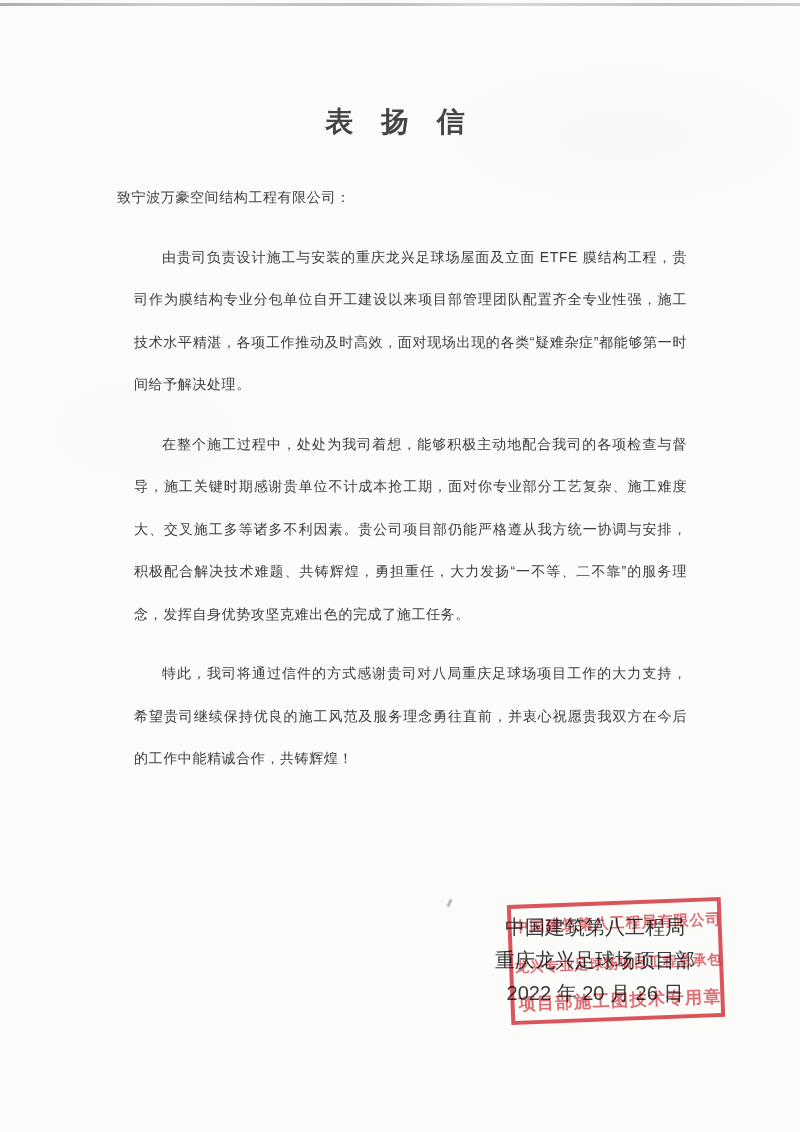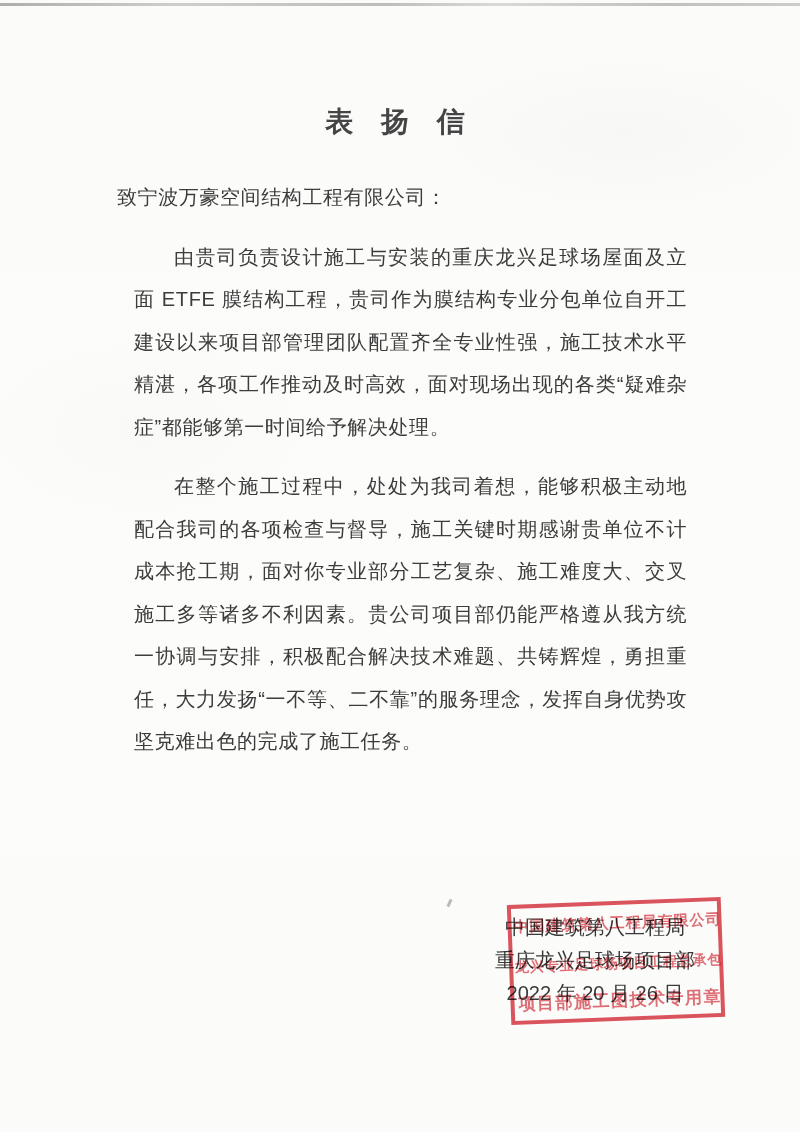--- a/index.html
+++ b/index.html
@@ -32,21 +32,21 @@
     font-weight: 700;
     letter-spacing: 10px;
     color: #454545;
     margin: 0;
   }
   .letter-body {
     position: absolute;
     left: 117px;
     top: 176px;
     width: 587px;
-    font-size: 20px;
+    font-size: 14px;
     line-height: 42.5px;
     letter-spacing: 0.6px;
     text-align: justify;
     color: #3c3c3c;
   }
   .salutation { margin: 0 0 3px 0; }
   .para { margin: 17px; text-indent: 2em; }
   .signature {
     position: absolute;
     top: 911px;
@@ -95,20 +95,21 @@
 
 <div class="page">
   <div class="scan-edge"></div>
 
   <h1 class="title">表 扬 信</h1>
 
   <div class="letter-body">
     <p class="salutation">致宁波万豪空间结构工程有限公司：</p>
     <p class="para">由贵司负责设计施工与安装的重庆龙兴足球场屋面及立面 ETFE 膜结构工程，贵司作为膜结构专业分包单位自开工建设以来项目部管理团队配置齐全专业性强，施工技术水平精湛，各项工作推动及时高效，面对现场出现的各类“疑难杂症”都能够第一时间给予解决处理。</p>
     <p class="para">在整个施工过程中，处处为我司着想，能够积极主动地配合我司的各项检查与督导，施工关键时期感谢贵单位不计成本抢工期，面对你专业部分工艺复杂、施工难度大、交叉施工多等诸多不利因素。贵公司项目部仍能严格遵从我方统一协调与安排，积极配合解决技术难题、共铸辉煌，勇担重任，大力发扬“一不等、二不靠”的服务理念，发挥自身优势攻坚克难出色的完成了施工任务。</p>
+    <p class="para">特此，我司将通过信件的方式感谢贵司对八局重庆足球场项目工作的大力支持，希望贵司继续保持优良的施工风范及服务理念勇往直前，并衷心祝愿贵我双方在今后的工作中能精诚合作，共铸辉煌！</p>
   </div>
 
   <div class="signature">
     <div class="sig-line">中国建筑第八工程局</div>
     <div class="sig-line">重庆龙兴足球场项目部</div>
     <div class="sig-line">2022 年 20 月 26 日</div>
   </div>
 
   <div class="stamp">
     <div class="stamp-line l1">中国建筑第八工程局有限公司</div>

